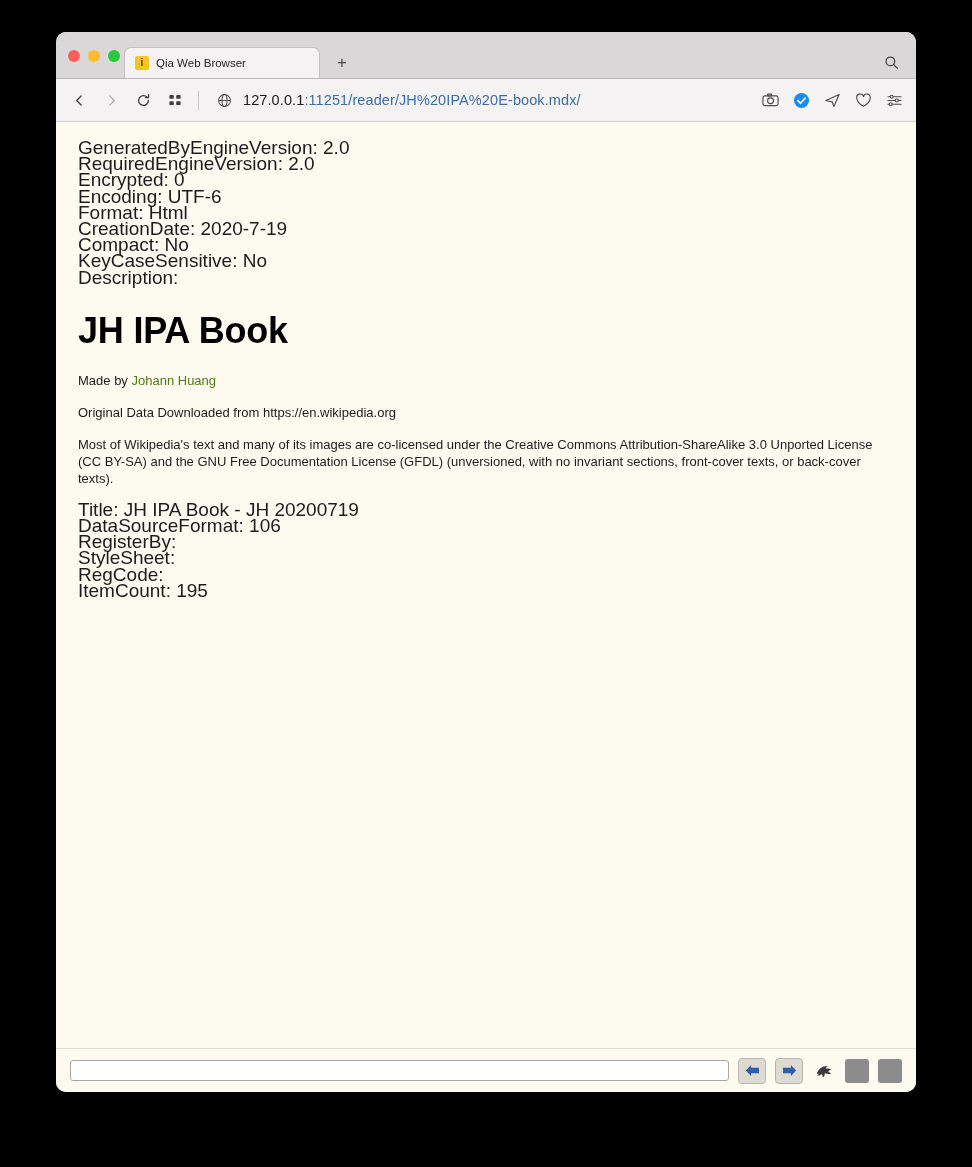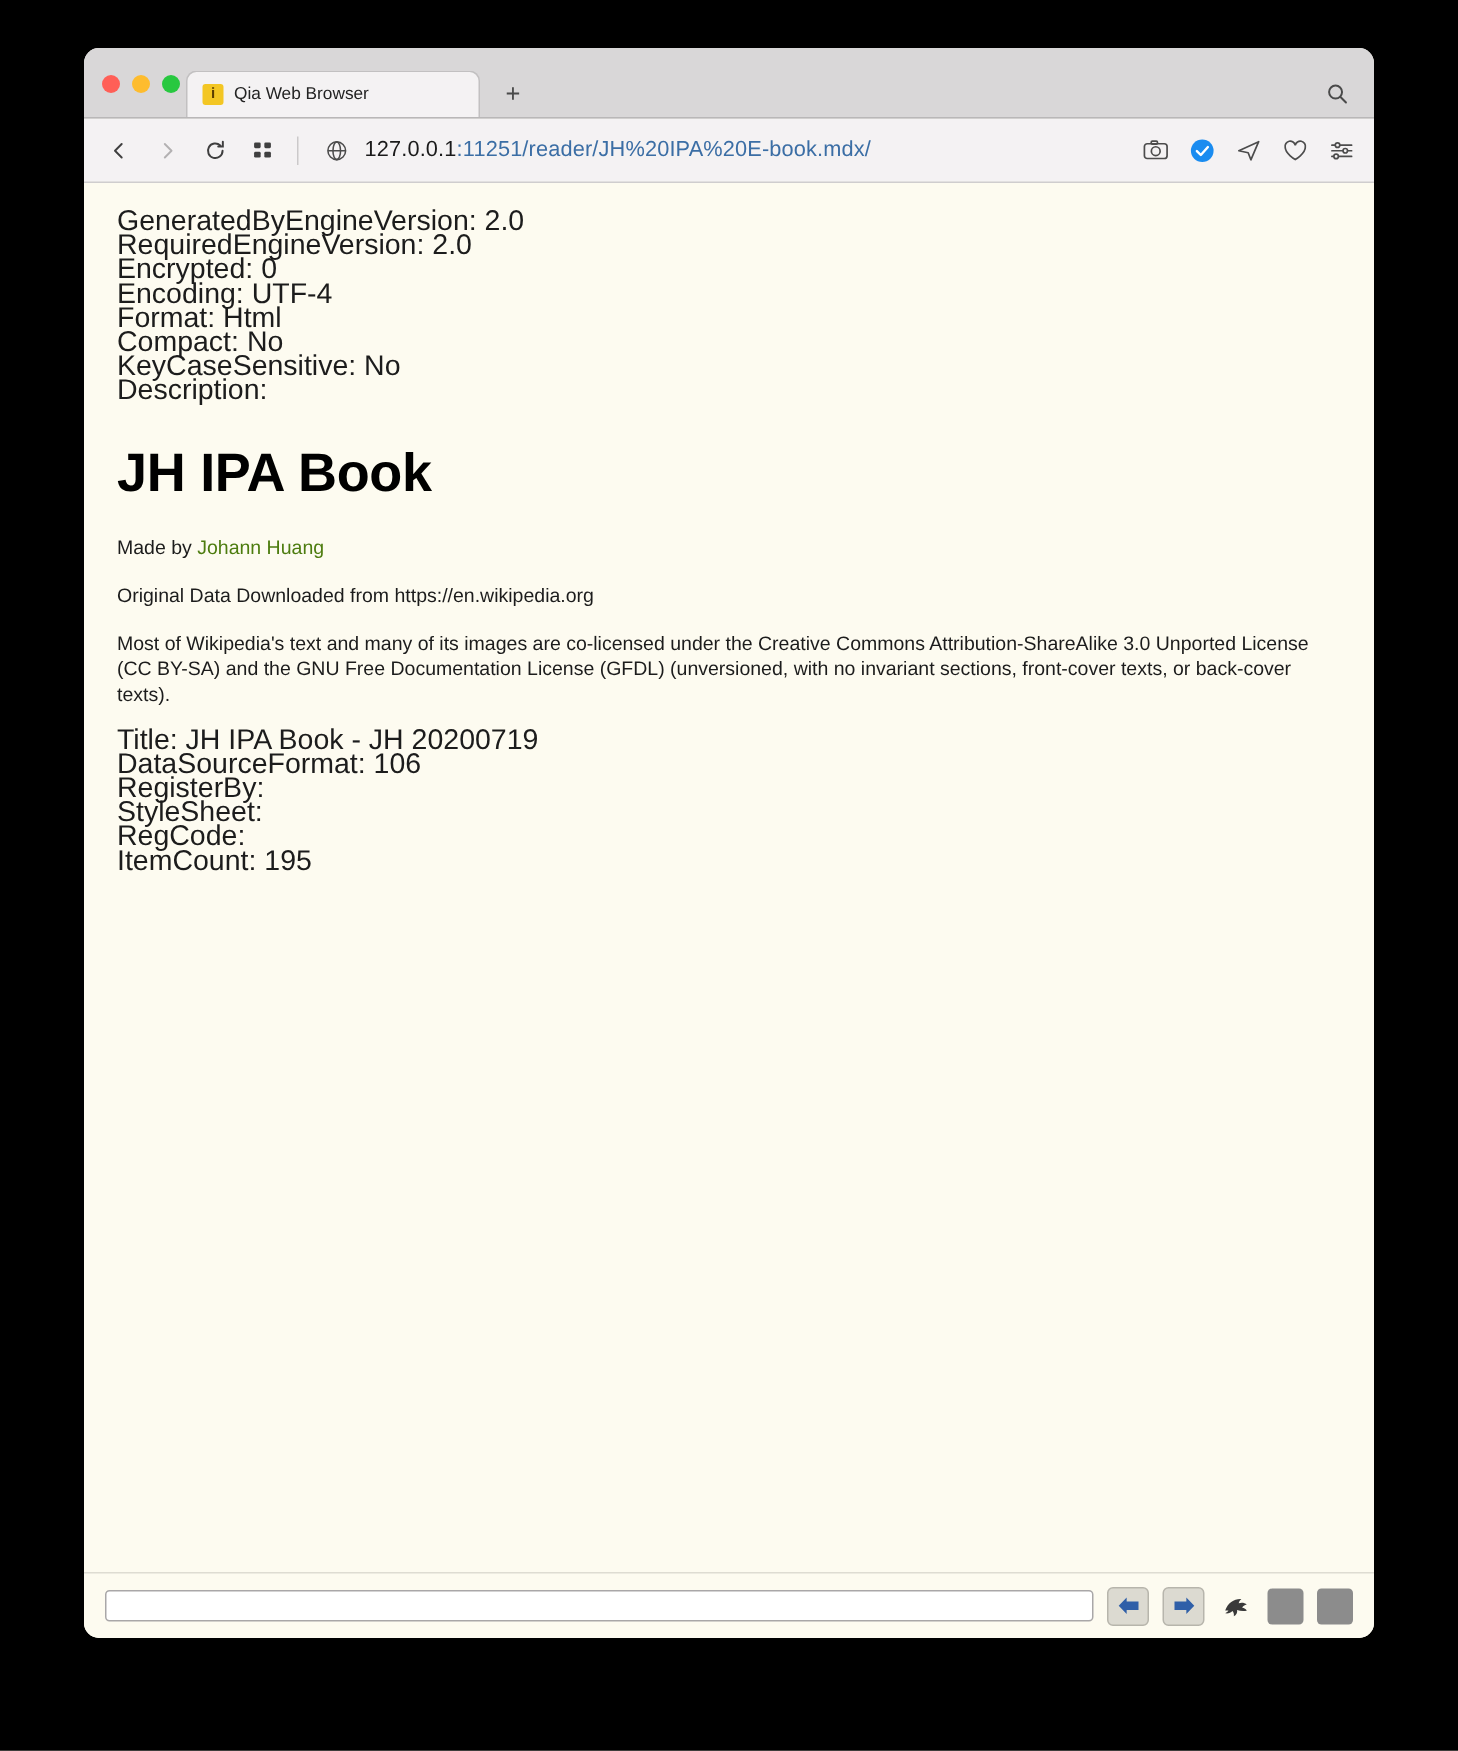--- a/index.html
+++ b/index.html
@@ -329,22 +329,23 @@
       </span>
     </div>
   </div>
 
   <div class="content">
 
     <div>
       <div class="meta-line">GeneratedByEngineVersion: 2.0</div>
       <div class="meta-line">RequiredEngineVersion: 2.0</div>
       <div class="meta-line">Encrypted: 0</div>
-      <div class="meta-line">Encoding: UTF-4</div>
+      <div class="meta-line">Encoding: UTF-6</div>
       <div class="meta-line">Format: Html</div>
+      <div class="meta-line">CreationDate: 2020-7-19</div>
       <div class="meta-line">Compact: No</div>
       <div class="meta-line">KeyCaseSensitive: No</div>
       <div class="meta-line">Description:</div>
     </div>
 
     <h1 class="book-title">JH IPA Book</h1>
 
     <p class="para"><span>Made by </span><a href="#">Johann Huang</a></p>
 
     <p class="para">Original Data Downloaded from https://en.wikipedia.org</p>

